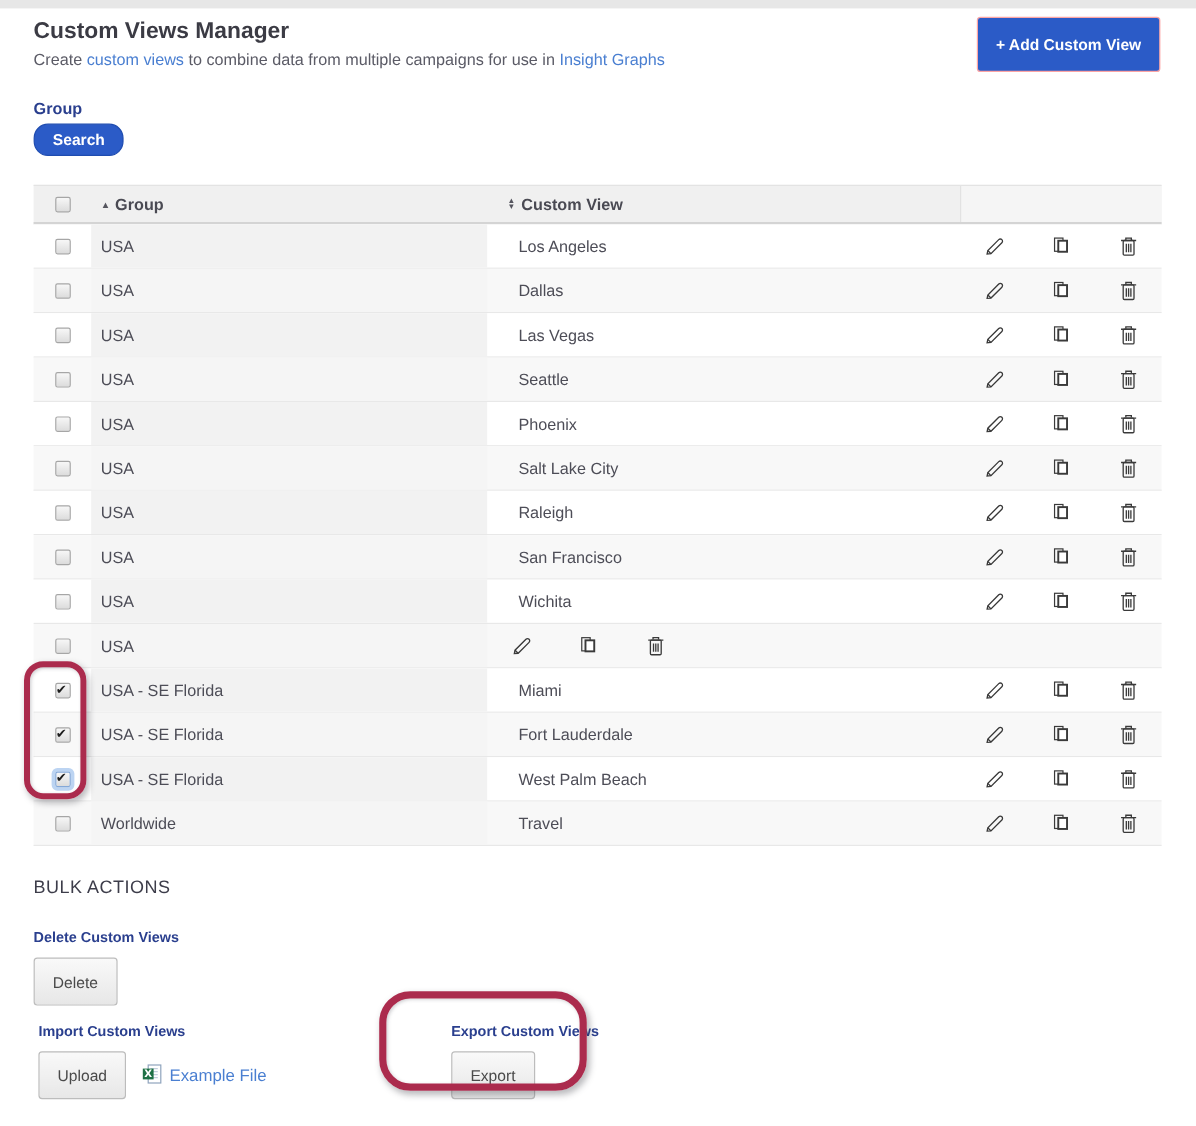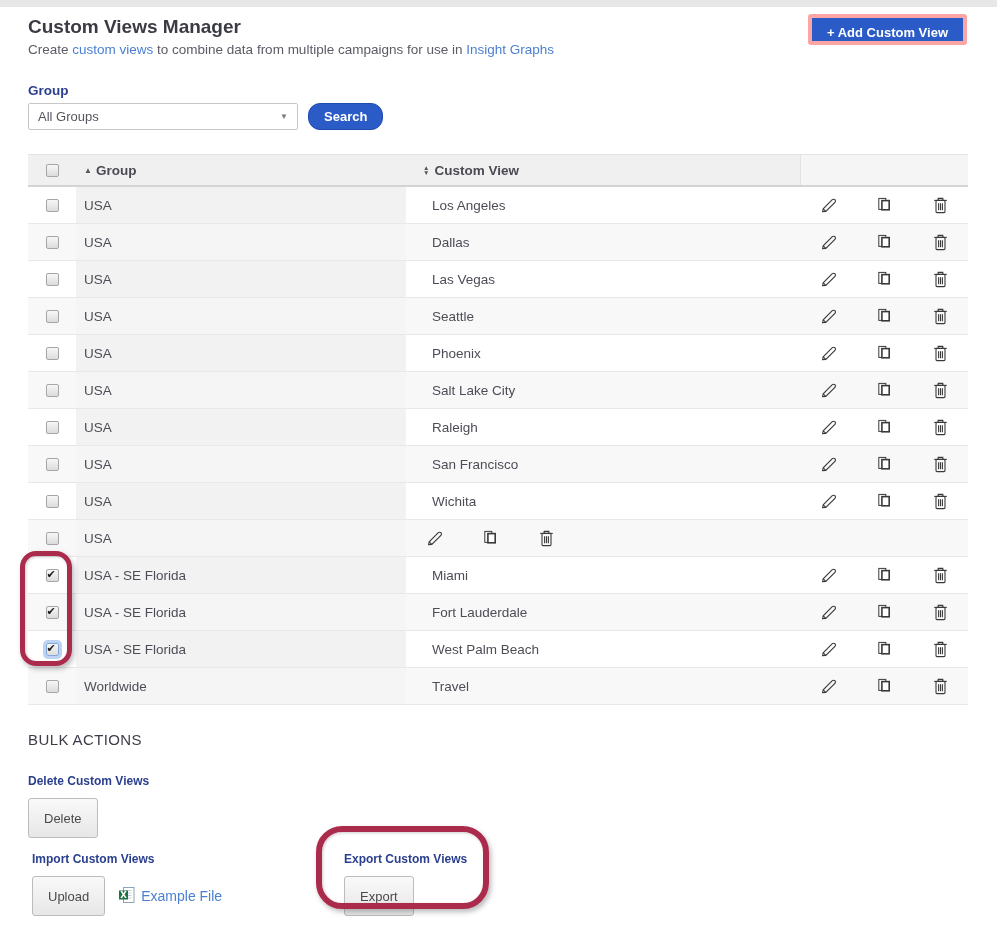--- a/index.html
+++ b/index.html
@@ -16,22 +16,22 @@
     overflow:hidden;
   }
   .top-strip{height:7px;background:#e7e7e7;}
   .content{padding:8px 29px 0 28px;}
 
   
   .page-title{margin:0 0 3px 0;font-size:19px;line-height:23px;font-weight:bold;color:#3b3b44;}
   .subtitle{font-size:13.5px;line-height:18px;color:#5b5b66;}
   .subtitle a{color:var(--link);text-decoration:none;cursor:pointer;}
   .add-btn{
-    position:absolute;top:14px;right:30px;height:31px;padding:0 15px;
-    background:var(--accent);border:4px solid #fca5a5;border-radius:3px;
+    position:absolute;top:14px;right:30px;height:46px;padding:0 15px;
+    background:var(--accent);border:1px solid #fca5a5;border-radius:3px;
     color:#fff;font-weight:bold;font-size:13px;line-height:29px;cursor:pointer;
     font-family:inherit;
   }
 
   
   .filter-block{margin-top:24px;}
   .filter-label{font-size:13.5px;font-weight:bold;color:var(--navy);margin-bottom:5px;}
   .filter-row{display:flex;gap:10px;margin-top:2px;}
   .select-box{
     width:270px;height:27px;border:1px solid #c6c6c6;border-radius:2px;background:#fff;
@@ -90,45 +90,41 @@
 
   
   .bulk-heading{margin-top:26px;font-size:15px;font-weight:normal;color:#3d3d4a;letter-spacing:0.4px;}
   .section-heading{font-size:12px;font-weight:bold;color:var(--navy);}
   .delete-section{margin-top:26px;}
   .gray-btn{
     margin-top:10px;padding:0 15px;height:40px;
     background:linear-gradient(#f9f9f9,#e7e7e7);border:1px solid #bcbcbc;border-radius:3px;
     color:#4a4a4a;font-size:13px;cursor:pointer;font-family:inherit;
   }
-  .sections-row{display:flex;margin-top:14px;}
+  .sections-row{display:flex;margin-top:14px;gap:32px;}
   .import-section{width:312px;padding-left:4px;}
   .export-section{padding-left:4px;}
   .upload-row{display:flex;align-items:center;gap:13px;}
   .example-link{display:inline-flex;align-items:center;gap:5px;color:var(--link);font-size:14px;text-decoration:none;cursor:pointer;margin-top:10px;}
   .bottom-divider{margin-top:25px;border-top:1px dotted #b3b3b3;height:0;}
 </style>
 </head>
 <body>
 
 <div class="top-strip"></div>
 
 <button class="add-btn">+ Add Custom View</button>
 
 <div class="content">
   <h1 class="page-title">Custom Views Manager</h1>
   <div class="subtitle"><span>Create </span><a>custom views</a><span> to combine data from multiple campaigns for use in </span><a>Insight Graphs</a></div>
 
   <div class="filter-block">
     <div class="filter-label">Group</div>
     <div class="filter-row">
-      <div class="select-box">
-        <span>All Groups</span>
-        <span class="select-caret">▼</span>
-      </div>
       <button class="search-btn">Search</button>
     </div>
   </div>
 
   <div class="table">
     <div class="thead">
       <div class="th col-check">
         <span class="checkbox"></span>
       </div>
       <div class="th col-group">

